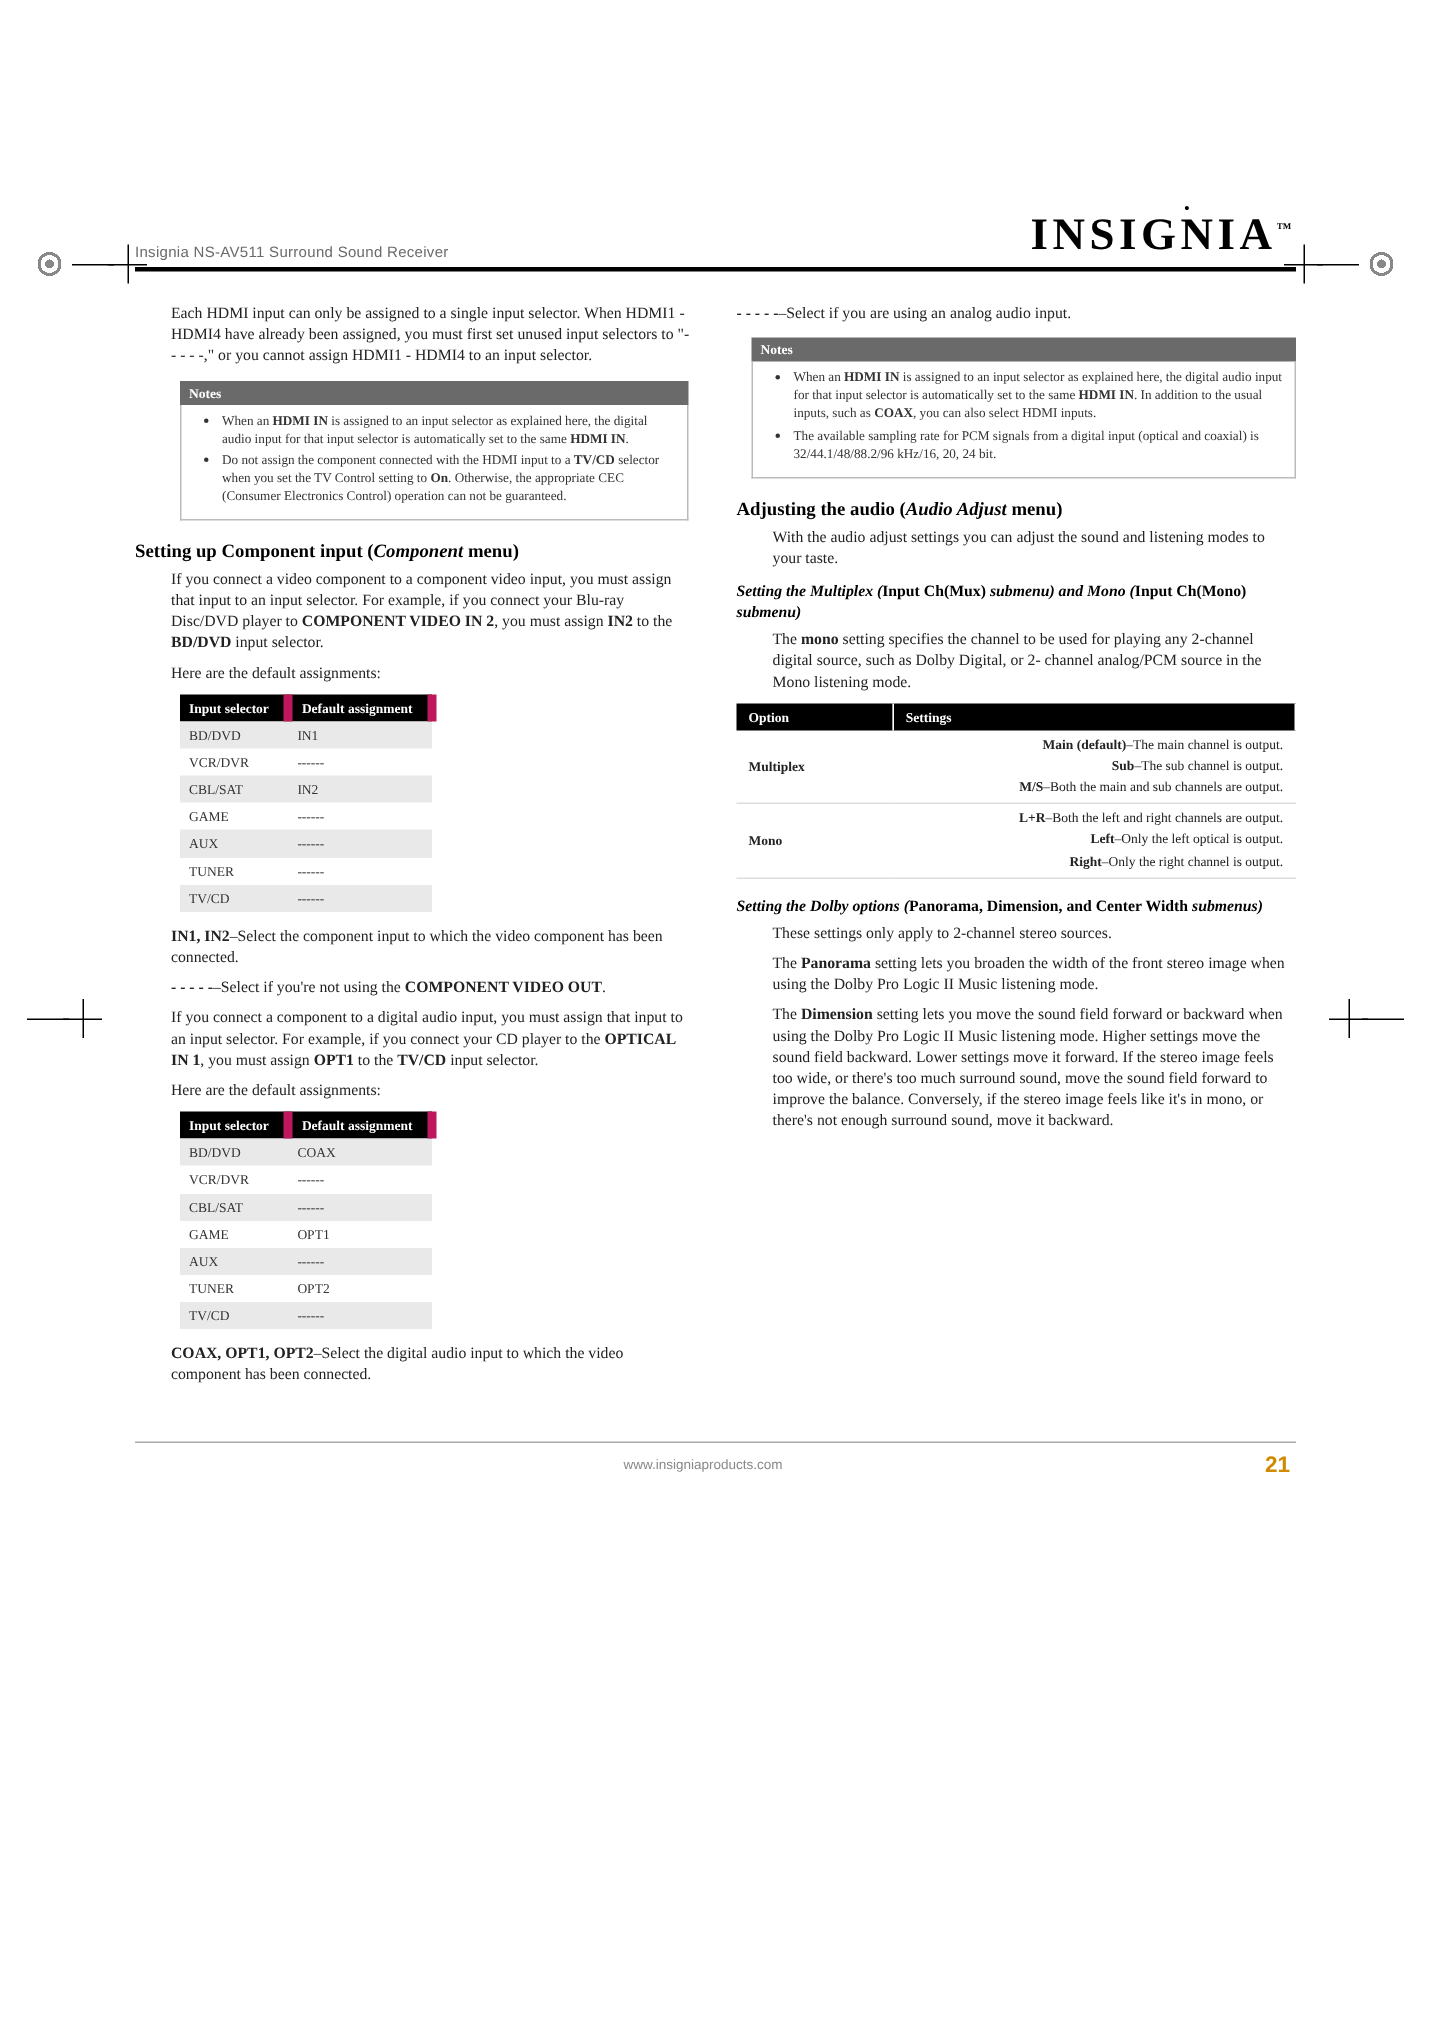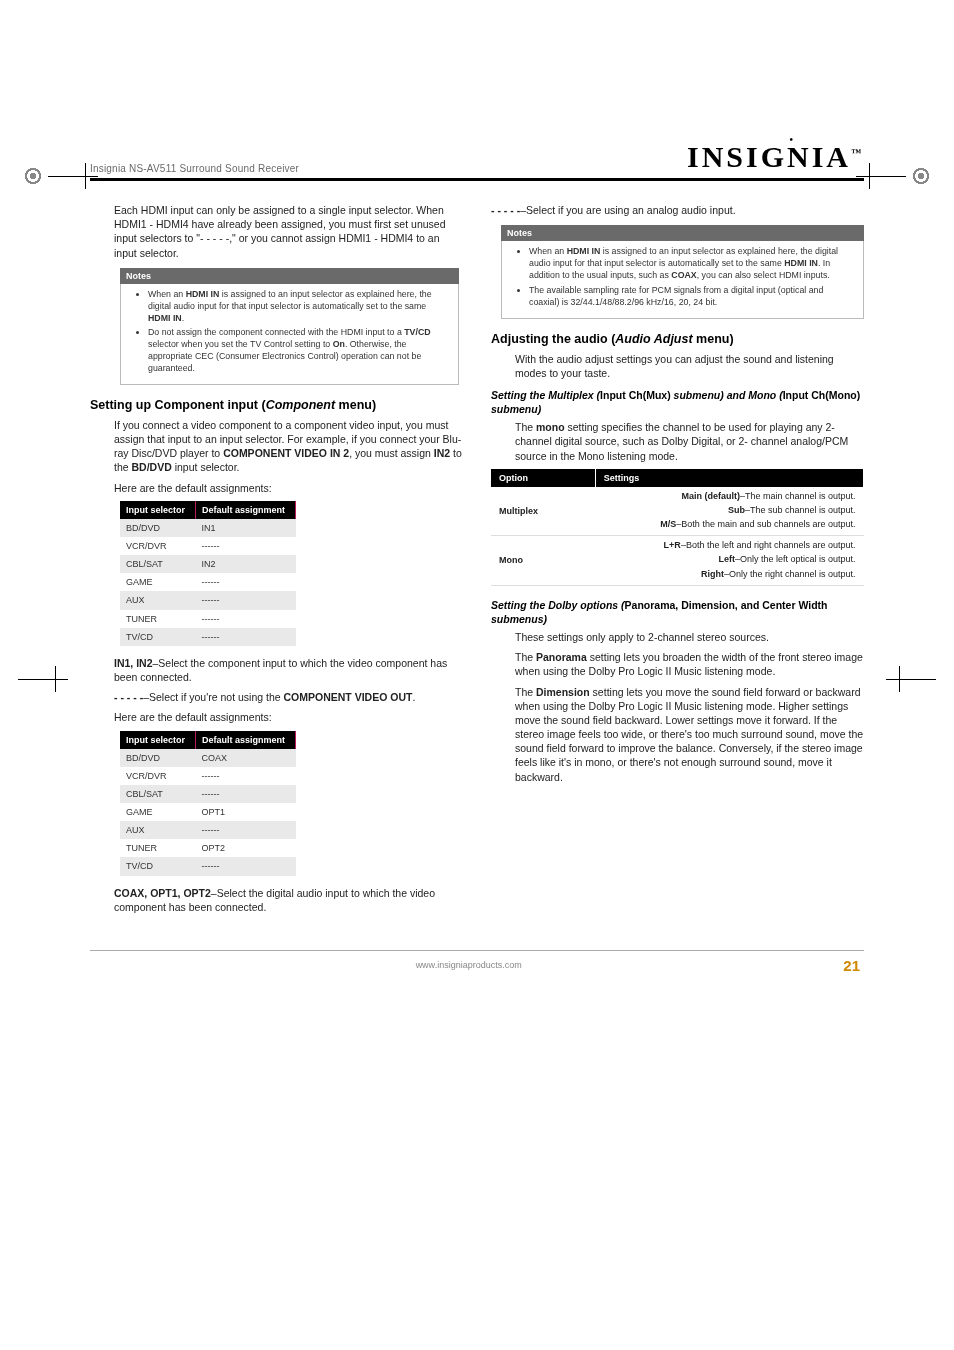--- a/index.html
+++ b/index.html
@@ -65,20 +65,21 @@
     position: absolute;
     top: -6px;
     right: 68px;
     font-size: 10px;
   }
   .brand sup { font-size: 10px; vertical-align: super; }
 
   .columns {
     display: flex;
     gap: 28px;
+    font-family: Liberation Serif, serif;
   }
   .col { flex: 1; font-size: 10.5px; color: #222; line-height: 1.35; }
 
   .body-text { margin: 0 0 6px 0; }
   .indent { padding-left: 24px; }
 
   .notes-box {
     margin: 8px 0 12px 0;
     border: 0;
   }
@@ -121,21 +122,21 @@
   table.assign {
     border-collapse: collapse;
     margin: 6px 0 10px 30px;
     font-size: 9px;
   }
   table.assign th {
     background: #000; color: #fff;
     text-align: left;
     padding: 3px 10px 3px 6px;
     font-weight: bold;
-    border-right: 1px solid #be185d;
+    border-right: 6px solid #be185d;
   }
   table.assign td {
     padding: 3px 10px 3px 6px;
     color: #333;
   }
   table.assign tr:nth-child(even) td { background: #e9e9e9; }
 
   table.options {
     border-collapse: collapse;
     width: 100%;
@@ -278,20 +279,21 @@
         <tr>
               <td>TV/CD</td>
               <td>------</td>
             </tr>
       </tbody>
         </table>
 
       <p class="body-text indent"><b>IN1, IN2</b><span>–Select the component input to which the video component has been connected.</span></p>
       <p class="body-text indent"><b>- - - - -</b><span>–Select if you're not using the </span><b>COMPONENT VIDEO OUT</b><span>.</span></p>
 
+      <p class="body-text indent">If you connect a component to a digital audio input, you must assign that input to an input selector. For example, if you connect your CD player to the <b>OPTICAL IN 1</b>, you must assign <b>OPT1</b> to the <b>TV/CD</b> input selector.</p>
       <p class="body-text indent">Here are the default assignments:</p>
 
       <table class="assign">
         <tbody>
             <tr>
               <th>Input selector</th>
               <th>Default assignment</th>
             </tr>
         <tr>
               <td>BD/DVD</td>

